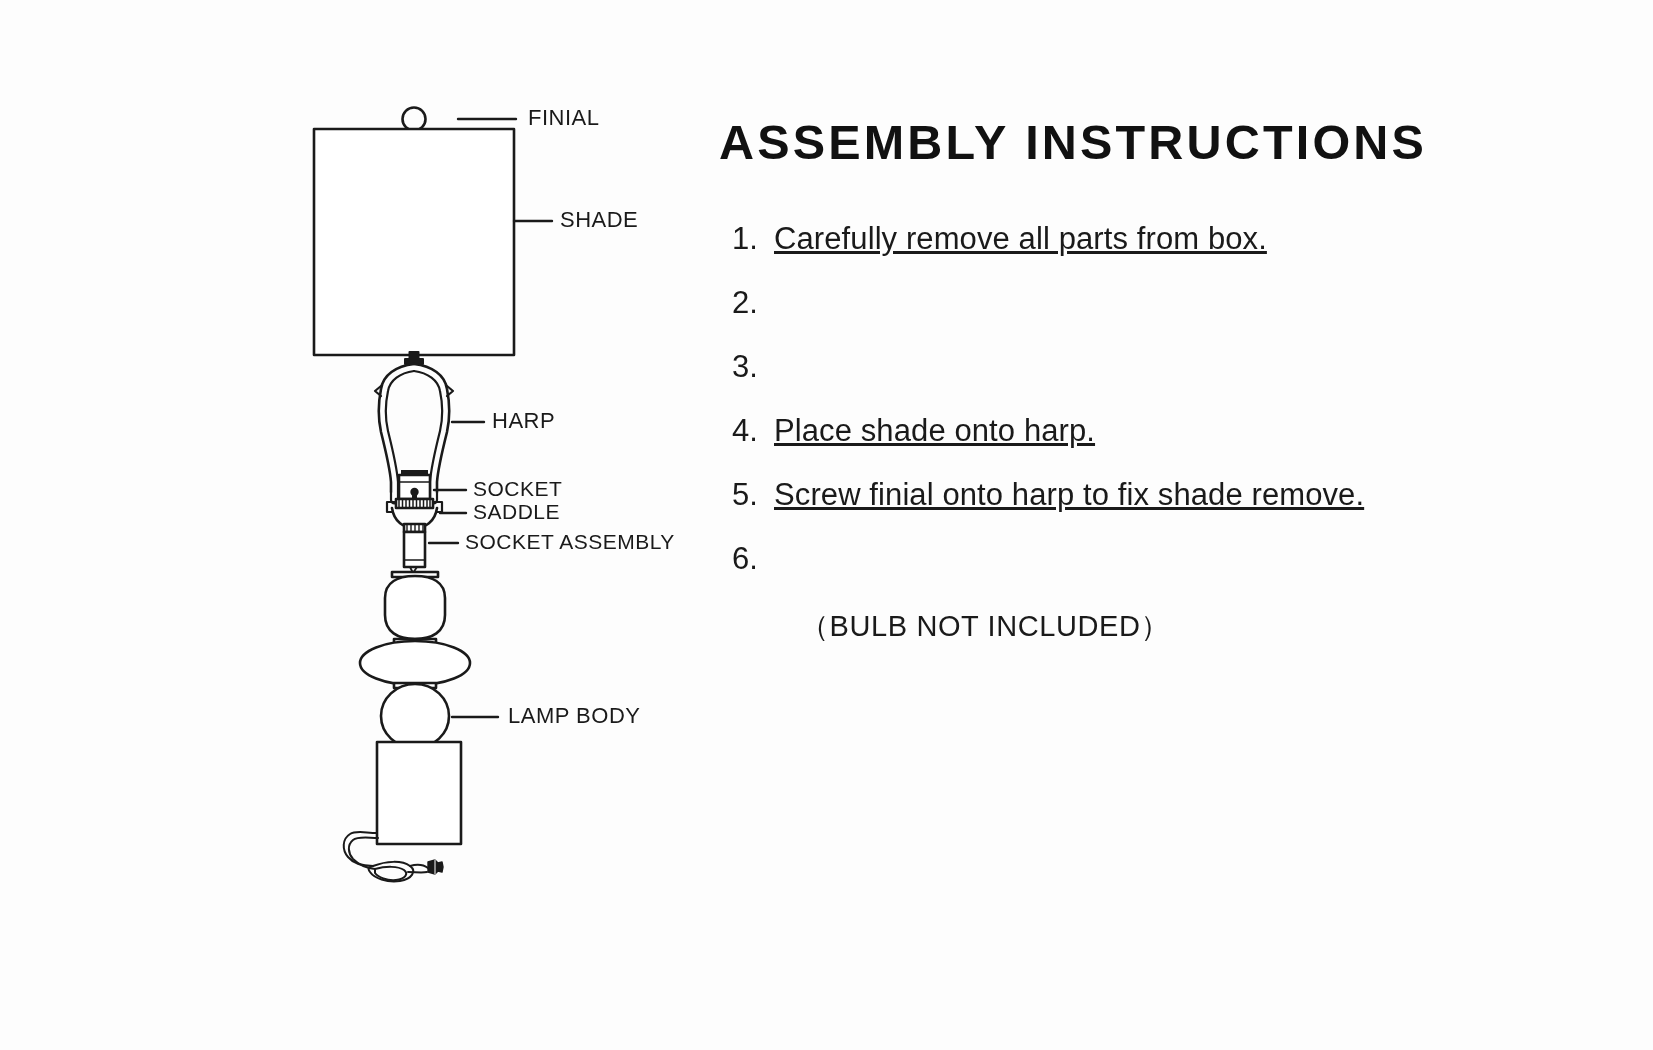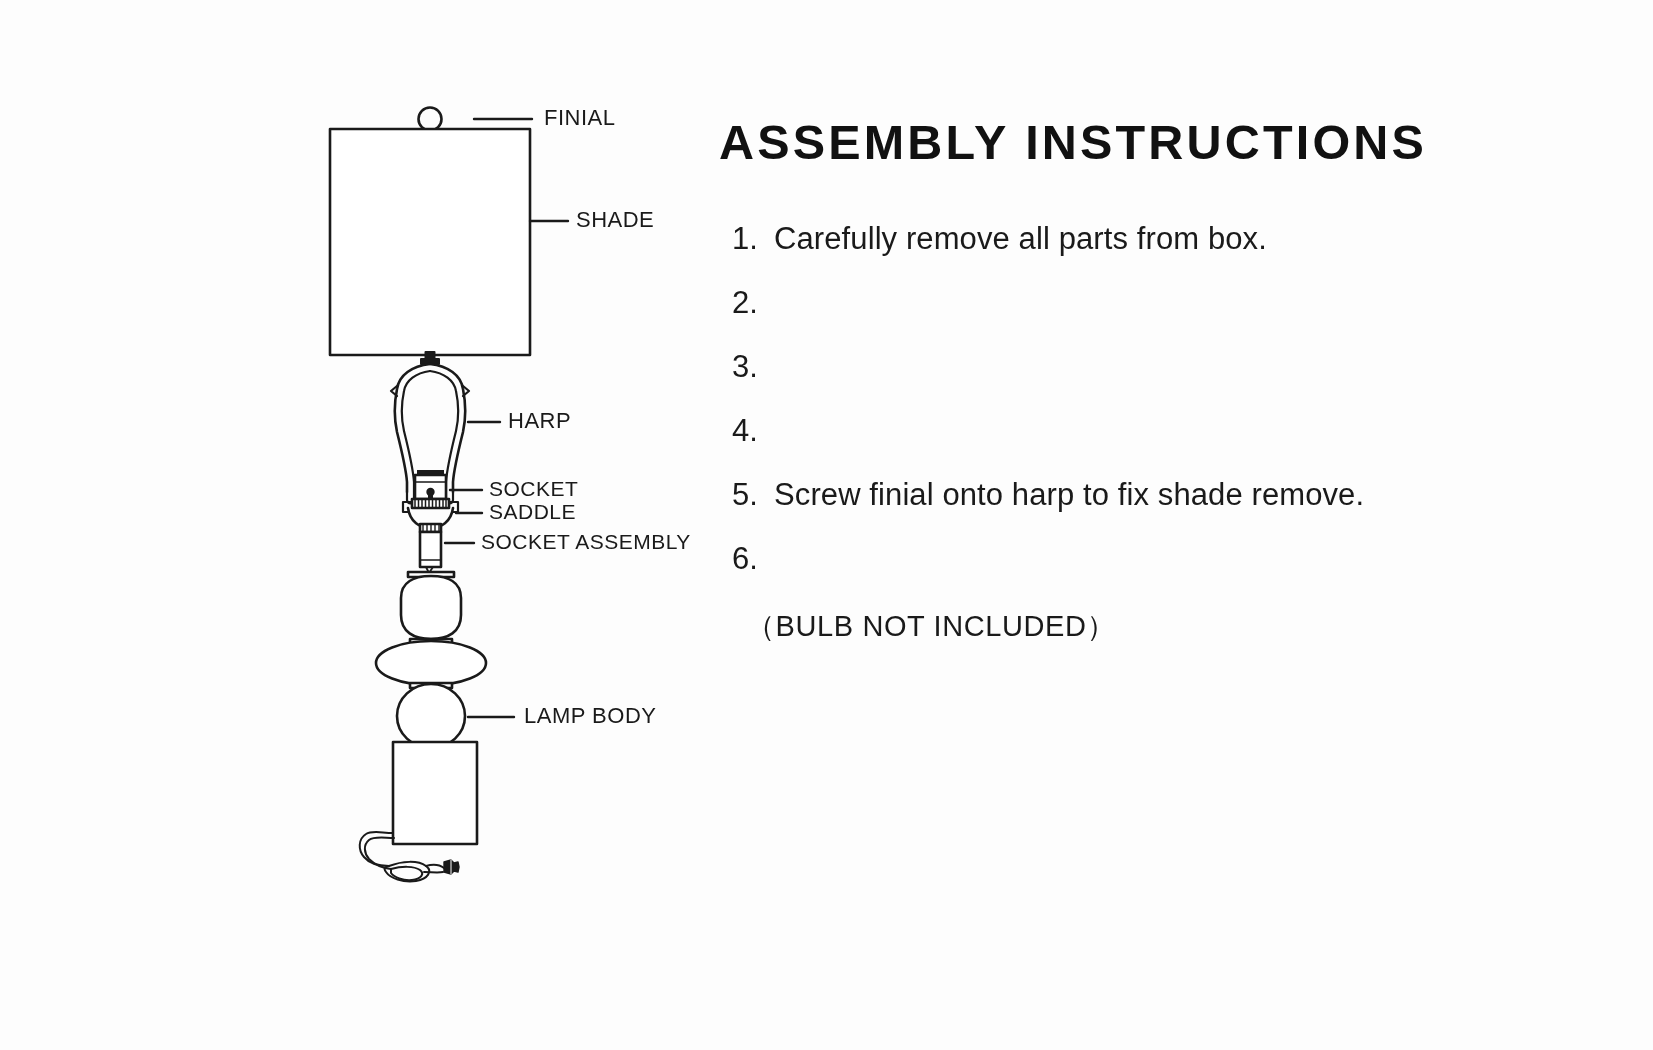--- a/index.html
+++ b/index.html
@@ -18,21 +18,21 @@
 
   #page {
     position: absolute;
     inset: 0;
     background: #fdfdfd;
   }
 
   
   #diagram-panel {
     position: absolute;
-    left: 16px;
+    left: 0;
     top: 0;
     width: 720px;
     height: 1050px;
   }
   #lamp-diagram {
     position: absolute;
     left: 0;
     top: 0;
   }
 
@@ -81,25 +81,26 @@
     white-space: nowrap;
   }
   .step-number {
     width: 42px;
     flex: 0 0 42px;
     text-align: left;
     margin-left: 16px;
   }
   .step-text {
     letter-spacing: 0.1px;
+    text-decoration: underline;
   }
   #bulb-note {
     font-size: 29px;
     color: #1a1a1a;
-    margin: 6px 0 0 30px;
+    margin: 6px 0 0 84px;
     letter-spacing: 0.6px;
     white-space: nowrap;
   }
 </style>
 </head>
 <body>
 
 <div id="page">
 
   <div id="diagram-panel">
@@ -279,20 +280,21 @@
         <span class="step-text">Carefully remove all parts from box.</span>
       </li>
       <li class="step-item">
         <span class="step-number">2.</span>
       </li>
       <li class="step-item">
         <span class="step-number">3.</span>
       </li>
       <li class="step-item">
         <span class="step-number">4.</span>
+        <span class="step-text">Place shade onto harp.</span>
       </li>
       <li class="step-item">
         <span class="step-number">5.</span>
         <span class="step-text">Screw finial onto harp to fix shade remove.</span>
       </li>
       <li class="step-item">
         <span class="step-number">6.</span>
       </li>
     </ol>
 

